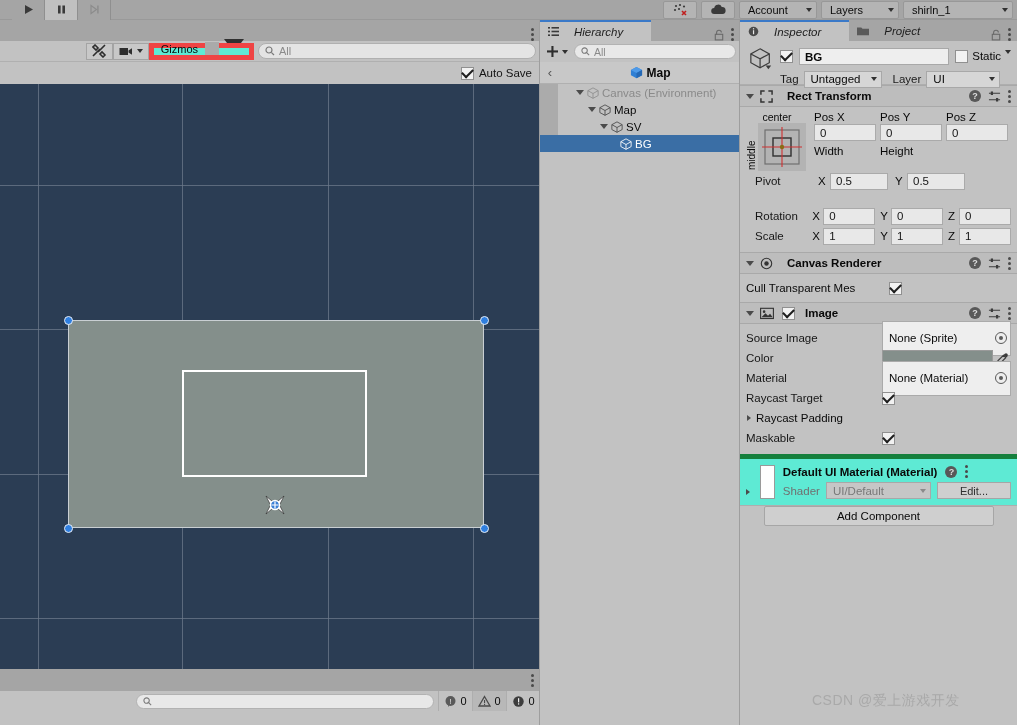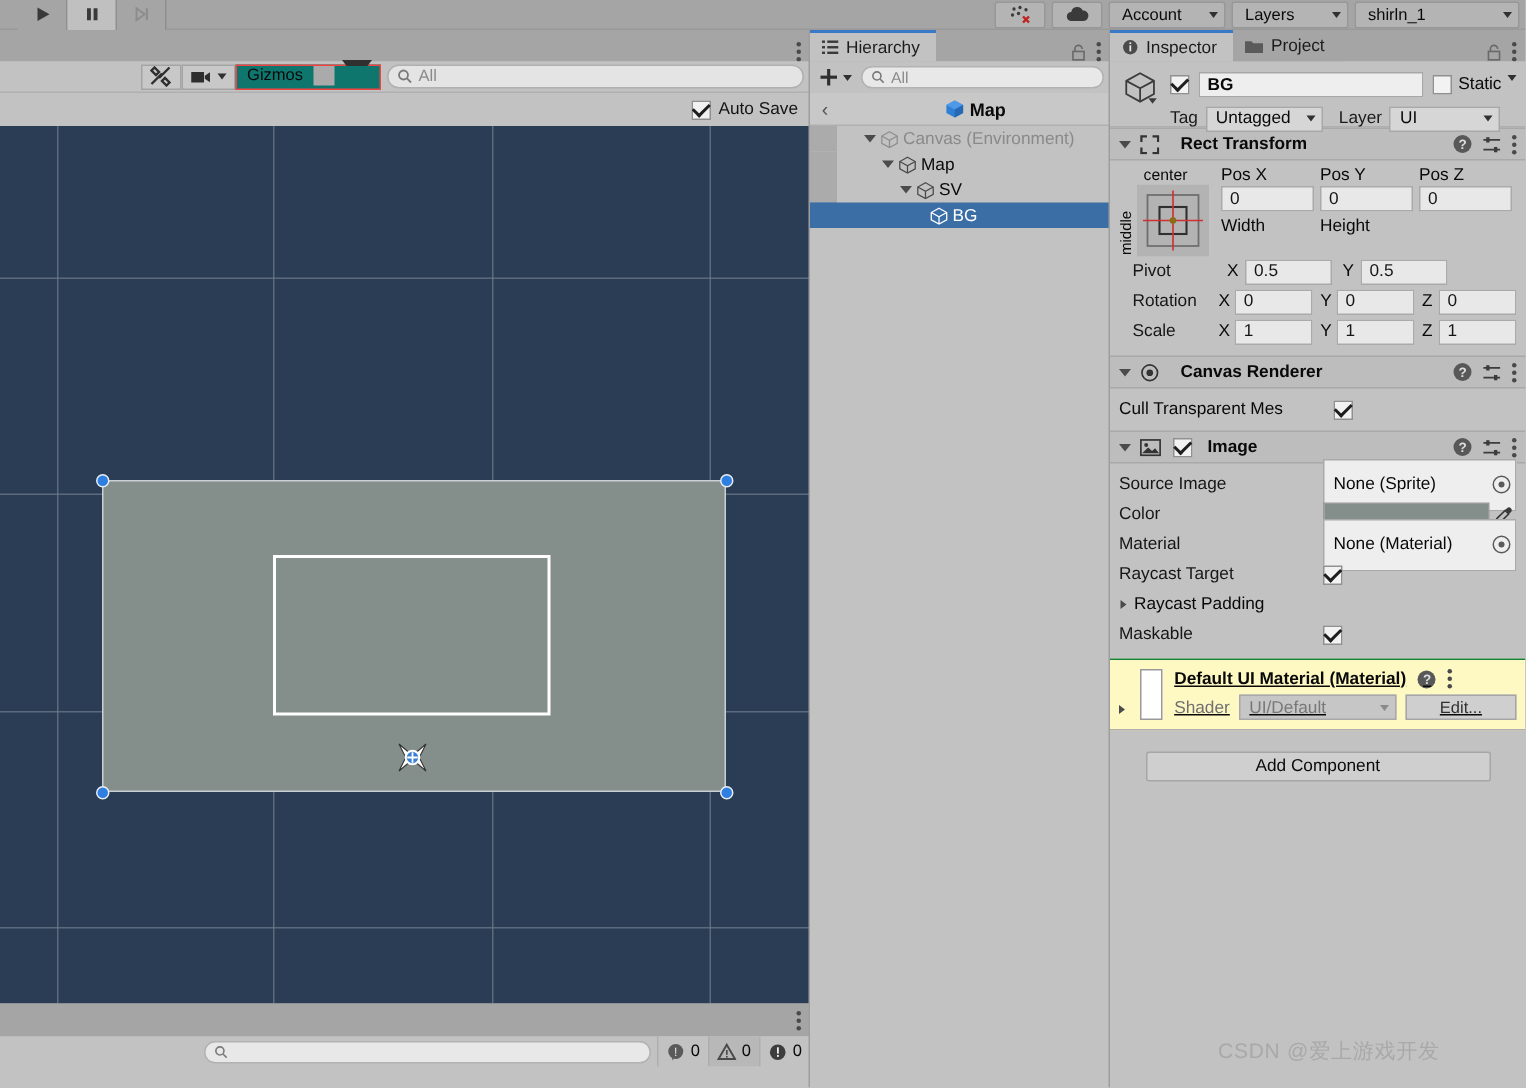--- a/index.html
+++ b/index.html
@@ -45,44 +45,45 @@
   .tb-drop.layers { width: 78px; justify-content: space-between; }
   .tb-drop.layout { width: 110px; justify-content: space-between; }
   .caret { width: 0; height: 0; border-left: 3.5px solid transparent; border-right: 3.5px solid transparent; border-top: 4px solid #303030; }
 
   
   .tabrow {
     position: absolute; height: 21px; background: #a5a5a5;
     display: flex; align-items: flex-end;
   }
   .tab {
-    height: 21px; display: flex; align-items: center; gap: 5px;
-    padding: 0 11px 0 8px; font-size: 11.5px; color: #1c1c1c;
+    height: 21px; display: flex; align-items: center; gap: 15px;
+    padding: 0 28px 0 8px; font-size: 11.5px; color: #1c1c1c;
     background: #a5a5a5;
+    font-style: italic;
   }
   .tab.sel { background: #c2c2c2; border-top: 2px solid #3a79c8; padding-top: 0; }
   .tabrow .dots { margin-left: auto; padding-right: 6px; display: flex; align-items: center; gap: 7px; }
 
   .vdots { width: 3px; height: 13px; position: relative; }
   .vdots i { position: absolute; left: 0; width: 3px; height: 3px; border-radius: 50%; background: #4a4a4a; }
   .vdots i:nth-child(1){top:0}.vdots i:nth-child(2){top:5px}.vdots i:nth-child(3){top:10px}
 
   
   .scene-panel { position: absolute; left: 0; top: 20px; width: 540px; height: 705px; background: #c2c2c2; }
   .scene-tabrow { left: 0; top: 20px; width: 540px; }
   .scene-toolbar {
     position: absolute; left: 0; top: 41px; width: 540px; height: 21px;
     background: #c2c2c2; display: flex; align-items: center; justify-content: flex-end;
     padding-right: 4px; gap: 0px; border-bottom: 1px solid #b0b0b0;
   }
   .st-btn {
     height: 17px; background: #c8c8c8; border: 1px solid #a4a4a4;
     display: flex; align-items: center; justify-content: center; padding: 0 5px; gap: 3px;
   }
-  .st-gizmos { height: 17px; background: #0f766e; border: 1px solid #ef4444; display: flex; align-items: flex-start; }
+  .st-gizmos { height: 17px; background: #5eead4; border: 5px solid #ef4444; display: flex; align-items: flex-end; }
   .st-gizmos span { padding: 0 7px; font-size: 11px; }
   .st-gizmos .sep { width: 1px; height: 13px; background: #aaa; }
   .st-gizmos .car { padding: 0 5px; }
   .scene-search {
     margin-left: 4px; width: 278px; height: 16px; background: #e4e4e4;
     border: 1px solid #b0b0b0; border-radius: 8px; display: flex; align-items: center;
     padding: 0 6px; gap: 4px; color: #8a8a8a; font-size: 11px;
   }
   .scene-autosave {
     position: absolute; left: 0; top: 62px; width: 540px; height: 22px;
@@ -191,25 +192,25 @@
   .presetico { width: 13px; height: 13px; }
 
   .comp-body { padding: 4px 6px 6px 6px; }
   .row { display: flex; align-items: center; height: 20px; font-size: 11.5px; }
   .row .rlbl { width: 72px; color: #161616; }
   .fld { height: 17px; background: #e8e8e8; border: 1px solid #aaaaaa; display: flex; align-items: center; padding: 0 5px; font-size: 11.5px; color: #151515; }
   .axl { width: 12px; text-align: left; font-size: 11.5px; }
 
   .anchor-box { width: 48px; height: 48px; }
   .addcomp {
-    width: 230px; height: 20px; margin: 14px auto 0 auto; background: #cfcfcf;
+    width: 230px; height: 20px; margin: 0 auto 0 auto; background: #cfcfcf;
     border: 1px solid #a6a6a6; border-radius: 2px; display: flex; align-items: center;
     justify-content: center; font-size: 11.5px;
   }
-  .mat-block { border-top: 1px solid #15803d; border-bottom: 1px solid #aeaeae; padding: 6px 6px; display: flex; gap: 8px; background: #fef9c3; text-decoration: underline; }
+  .mat-block { border-top: 5px solid #15803d; border-bottom: 1px solid #aeaeae; padding: 6px 6px; display: flex; gap: 8px; background: #5eead4; }
   .mat-sw { width: 34px; height: 34px; background: #fff; border: 1px solid #9a9a9a; }
   .mat-right { flex: 1; }
   .mat-title { font-weight: bold; font-size: 11.5px; display: flex; align-items: center; gap: 8px; }
   .mat-shader { display: flex; align-items: center; gap: 6px; margin-top: 4px; font-size: 11.5px; color: #707070; }
   .edit-btn { height: 17px; background: #cfcfcf; border: 1px solid #a6a6a6; display: flex; align-items: center; padding: 0 22px; font-size: 11px; color: #303030; }
 
   .objfield { flex: 1; height: 35px; background: #eeeeee; border: 1px solid #aaaaaa; display: flex; align-items: center; justify-content: space-between; padding: 0 3px 0 6px; font-size: 11.5px; }
   .target-ico { width: 12px; height: 12px; border-radius: 50%; border: 1.5px solid #5a5a5a; display:flex; align-items:center; justify-content:center; }
   .target-ico::after { content:''; width: 4px; height: 4px; border-radius: 50%; background: #5a5a5a; }
   .color-fld { flex: 1; height: 16px; border: 1px solid #9a9a9a; background: linear-gradient(to bottom, #848f8b 0 12px, #ffffff 12px 16px); }
@@ -613,21 +614,21 @@
 
 
       <div class="row">
         <span class="rlbl" style="padding-left:9px">Pivot</span>
         <span class="axl">X</span>
         <span class="fld" style="width:58px">0.5</span>
         <span class="axl" style="margin-left:7px">Y</span>
         <span class="fld" style="width:58px">0.5</span>
       </div>
 
-      <div class="row" style="margin-top:0">
+      <div class="row" style="margin-top:15px">
         <span class="rlbl" style="padding-left:9px">Rotation</span>
         <span class="axl">X</span>
         <span class="fld" style="width:56px">0</span>
         <span class="axl" style="margin-left:5px">Y</span>
         <span class="fld" style="width:56px">0</span>
         <span class="axl" style="margin-left:5px">Z</span>
         <span class="fld" style="width:56px">0</span>
       </div>
 
       <div class="row">

